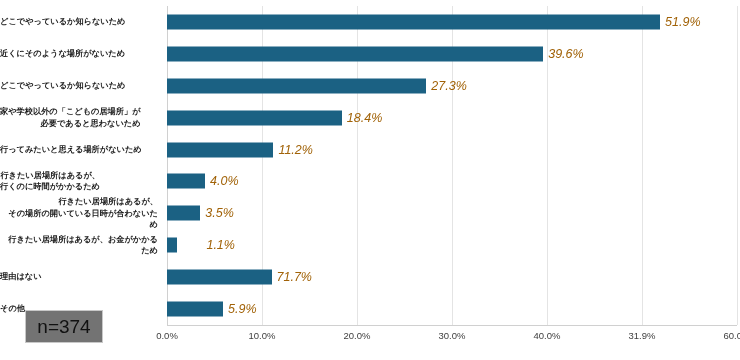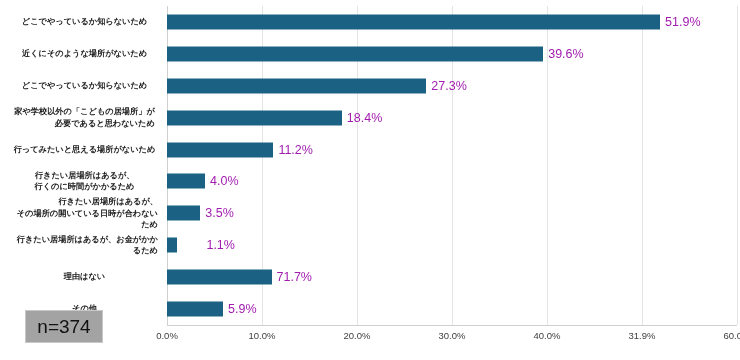--- a/index.html
+++ b/index.html
@@ -51,49 +51,49 @@
     top: 50%;
     transform: translateY(-50%);
     height: 15px;
     background: #1b6183;
   }
   .bar-value {
     position: absolute;
     top: 50%;
     transform: translateY(-50%);
     font-size: 12.5px;
-    color: #a21caf;
+    color: #a16207;
     white-space: nowrap;
     padding-left: 5px;
+    font-style: italic;
   }
   
   .cat-labels {
     position: absolute;
     left: 0;
     top: 6px;
     width: 162px;
     height: 319px;
   }
   .cat-label {
     position: absolute;
     right: 0;
     width: 162px;
     height: 31.9px;
     display: flex;
     align-items: center;
-    justify-content: center;
+    justify-content: flex-start;
     text-align: right;
     font-size: 8.2px;
     line-height: 11.5px;
     color: #1a1a1a;
     font-weight: 700;
     font-family: "DejaVu Sans", "Liberation Sans", sans-serif;
     padding-right: 4px;
     box-sizing: border-box;
-    padding-left: 11px;
   }
   .cat-label span {
     display: block;
   }
   
   .x-axis-line {
     position: absolute;
     left: 167px;
     top: 325px;
     width: 570px;
@@ -109,21 +109,21 @@
     white-space: nowrap;
   }
   
   .n-box {
     position: absolute;
     left: 25px;
     top: 310px;
     width: 78px;
     height: 33px;
     border: 1.5px solid #c8c8c8;
-    background: #a3a3a3;
+    background: #737373;
     display: flex;
     align-items: center;
     justify-content: center;
     font-size: 19px;
     color: #111111;
     font-family: "Liberation Sans", sans-serif;
     box-sizing: border-box;
   }
 </style>
 </head>

